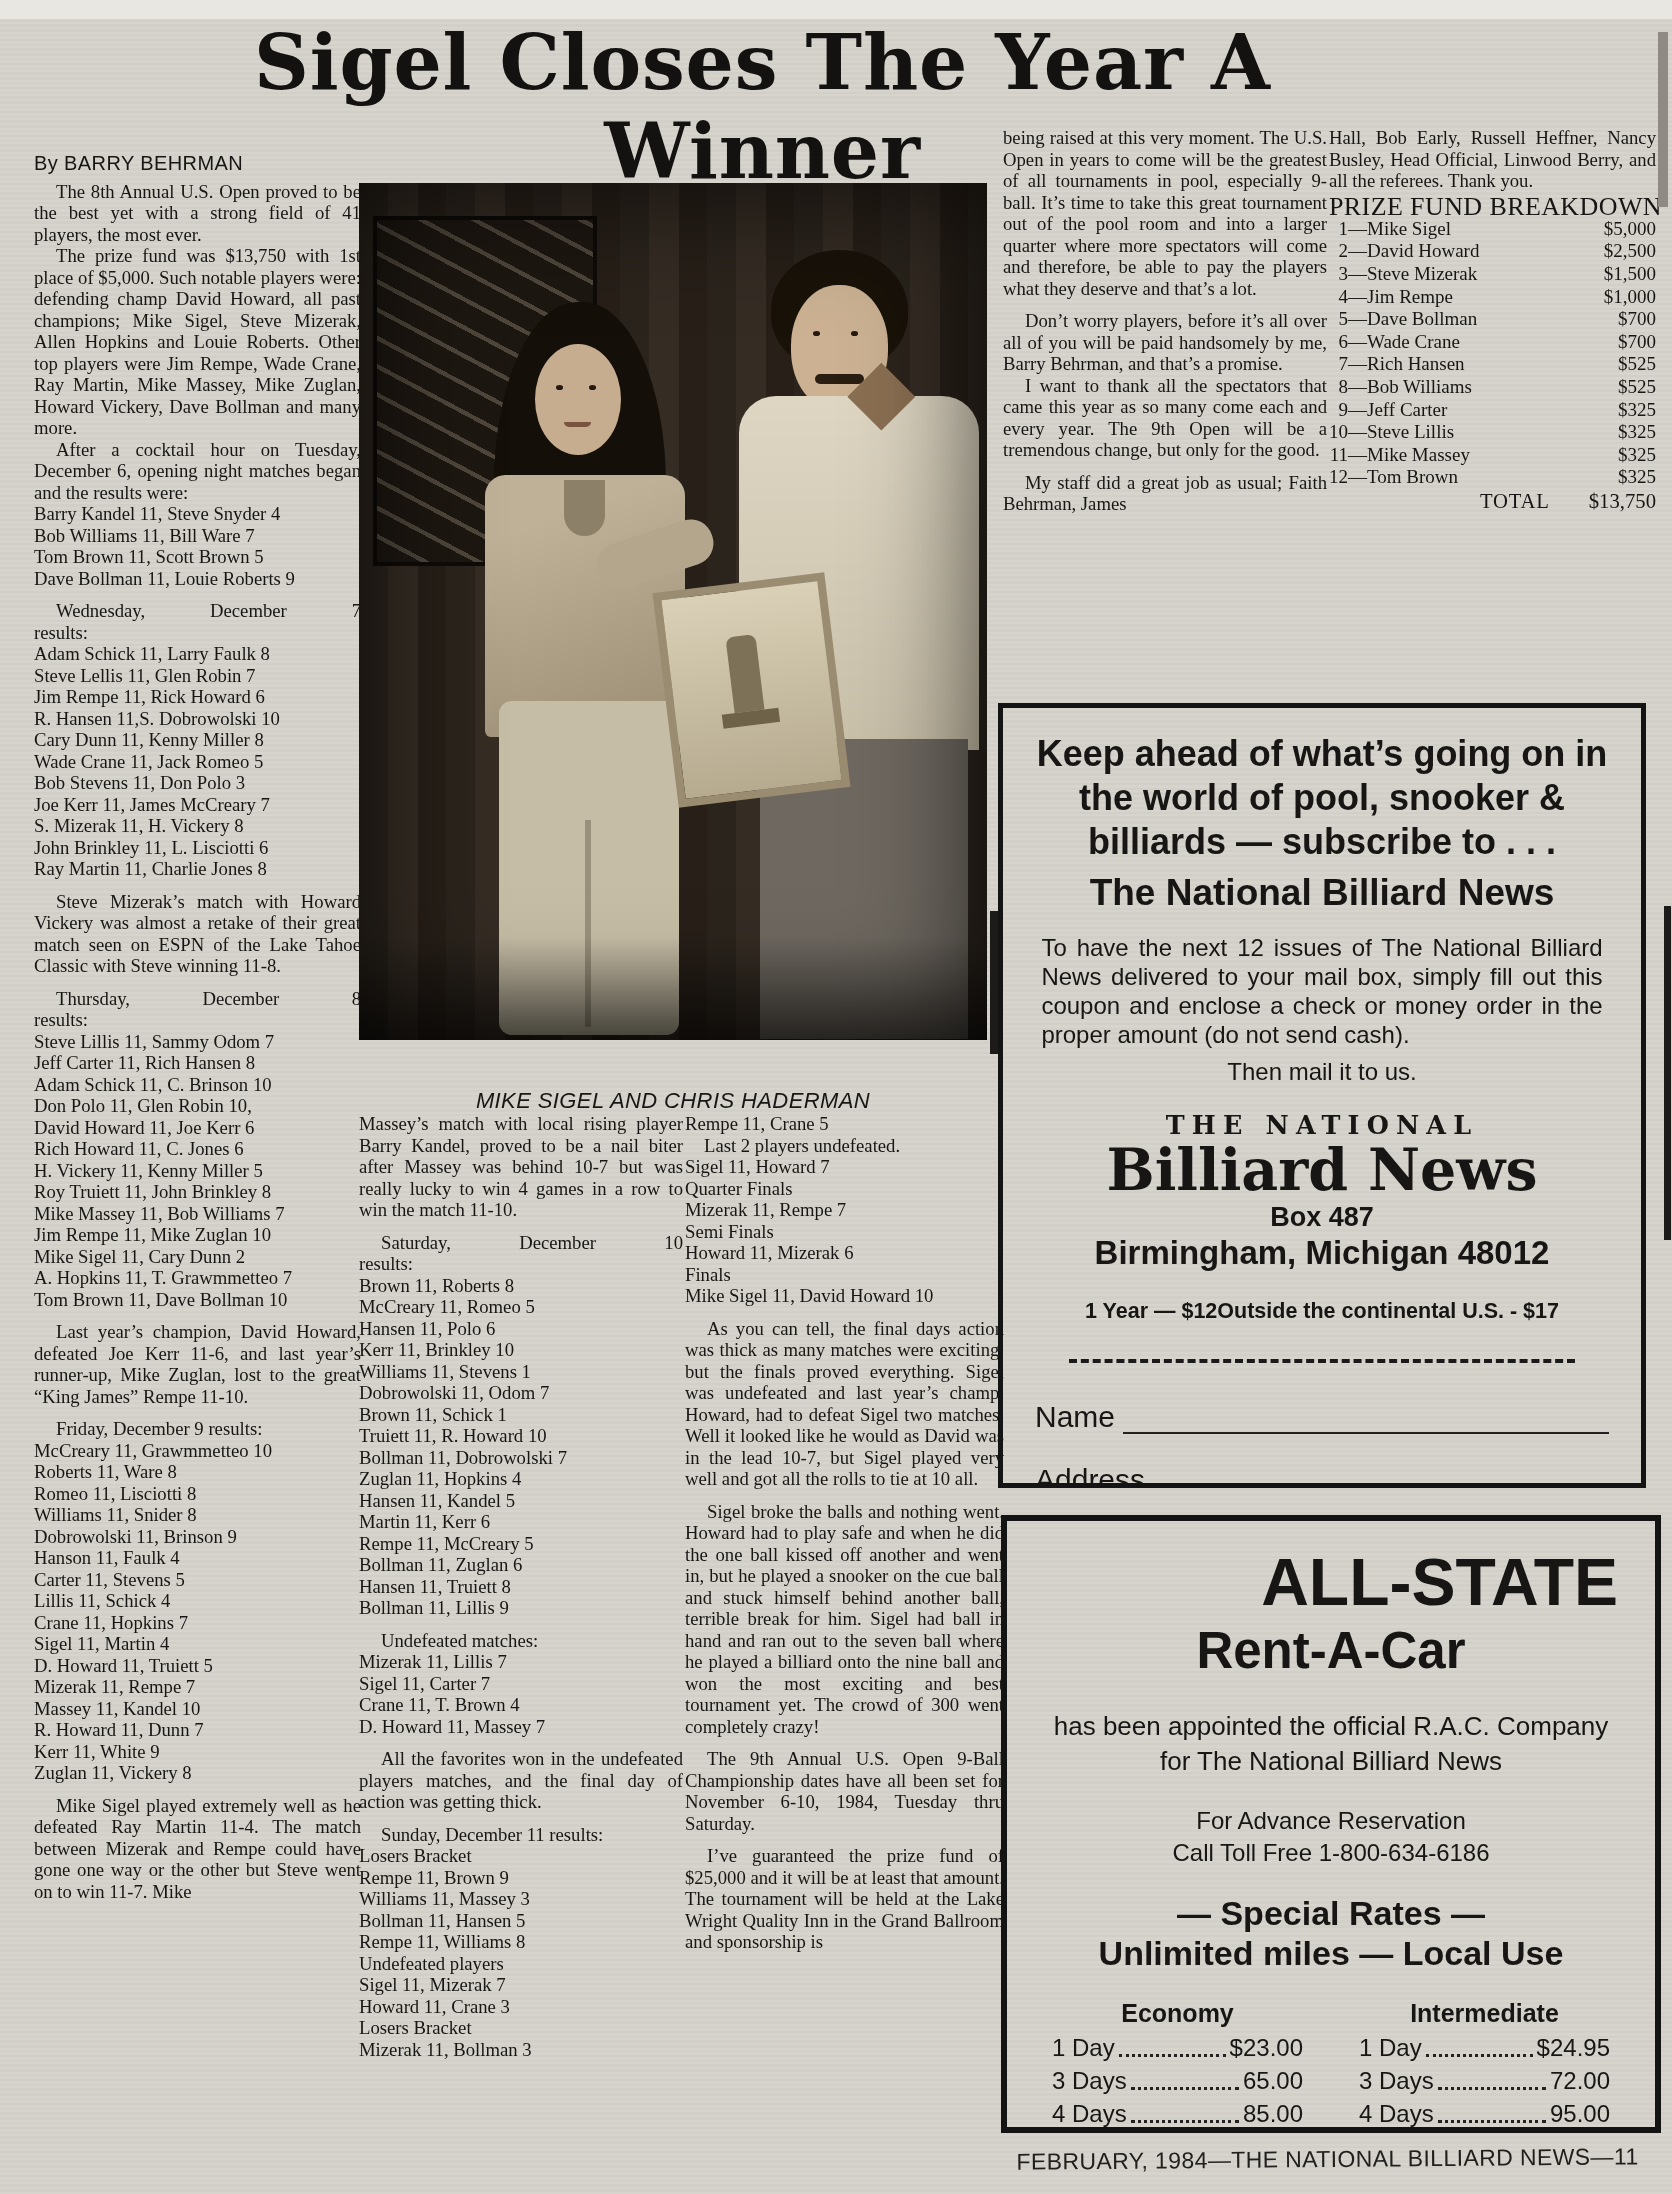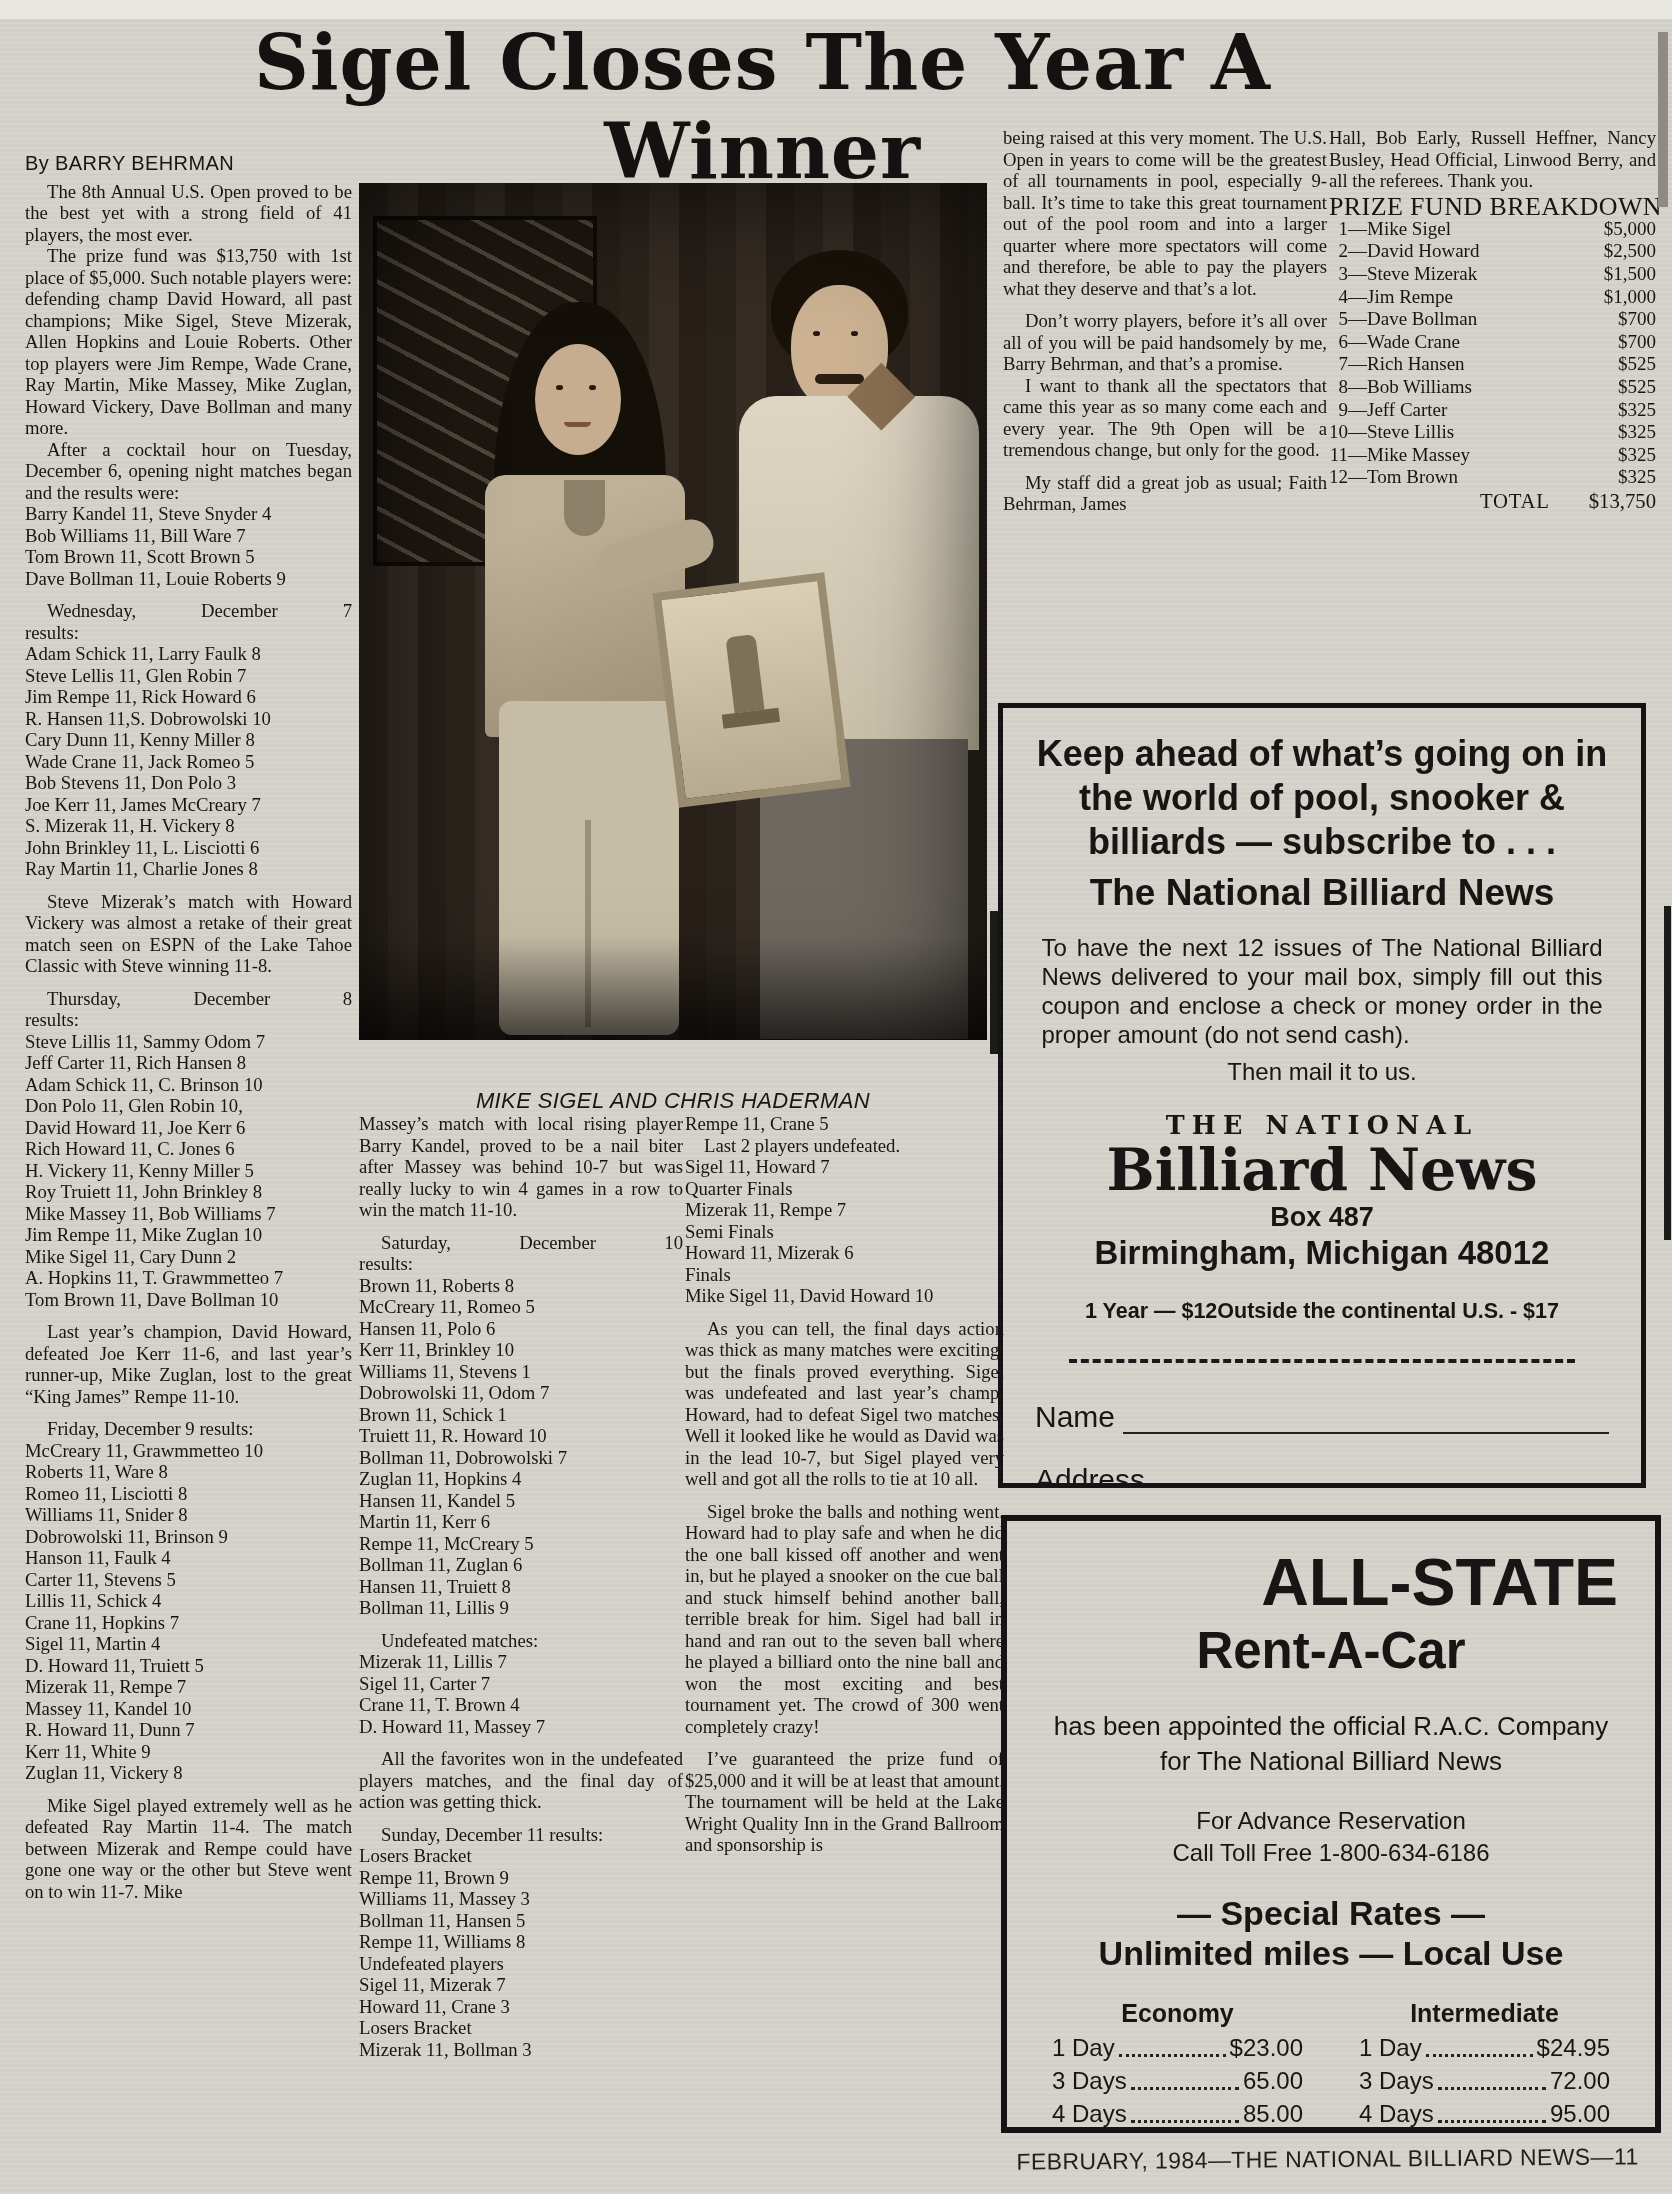--- a/index.html
+++ b/index.html
@@ -14,21 +14,21 @@
   .top-strip { position:absolute; left:0; top:0; width:100%; height:19px; background:#e9e7e1; }
 
   .headline {
     position:absolute; left:87px; top:17.5px; width:1351px;
     font-family:"DejaVu Serif", serif; font-weight:bold;
     font-size:76px; letter-spacing:0.8px; text-align:center; color:#131210;
   }
 
   
   .col { position:absolute; font-size:18.7px; line-height:21.5px; }
-  .col1 { left:25px;   top:153px;  width:327px; }
+  .col1 { left:34px;   top:153px;  width:327px; }
   .col2 { left:359px;  top:1113px; width:324px; }
   .col3 { left:685px;  top:1113px; width:319px; }
   .col4 { left:1003px; top:127px;  width:324px; }
   .col5 { left:1329px; top:127px;  width:327px; }
 
   .byline { font-family:"Liberation Sans", sans-serif; font-size:20px; letter-spacing:0.4px; margin-bottom:6.4px; }
   .para { margin:0; text-align:justify; text-indent:22px; }
   .para.noindent { text-indent:0; }
   .gap { margin-top:11px; }
   .dh1 { text-indent:22px; text-align:justify; text-align-last:justify; }
@@ -297,20 +297,21 @@
         <div>Sigel 11, Howard 7</div>
         <div>Quarter Finals</div>
         <div>Mizerak 11, Rempe 7</div>
         <div>Semi Finals</div>
         <div>Howard 11, Mizerak 6</div>
         <div>Finals</div>
         <div>Mike Sigel 11, David Howard 10</div>
       </div>
     <p class="para gap">As you can tell, the final days action was thick as many matches were exciting, but the finals proved everything. Sigel was undefeated and last year’s champ, Howard, had to defeat Sigel two matches. Well it looked like he would as David was in the lead 10-7, but Sigel played very well and got all the rolls to tie at 10 all.</p>
     <p class="para gap">Sigel broke the balls and nothing went. Howard had to play safe and when he did the one ball kissed off another and went in, but he played a snooker on the cue ball and stuck himself behind another ball, terrible break for him. Sigel had ball in hand and ran out to the seven ball where he played a billiard onto the nine ball and won the most exciting and best tournament yet. The crowd of 300 went completely crazy!</p>
+    <p class="para gap">The 9th Annual U.S. Open 9-Ball Championship dates have all been set for November 6-10, 1984, Tuesday thru Saturday.</p>
     <p class="para gap">I’ve guaranteed the prize fund of $25,000 and it will be at least that amount. The tournament will be held at the Lake Wright Quality Inn in the Grand Ballroom and sponsorship is</p>
   </div>
 
   <div class="col col4">
     <p class="para noindent">being raised at this very moment. The U.S. Open in years to come will be the greatest of all tournaments in pool, especially 9-ball. It’s time to take this great tournament out of the pool room and into a larger quarter where more spectators will come and therefore, be able to pay the players what they deserve and that’s a lot.</p>
     <p class="para gap">Don’t worry players, before it’s all over all of you will be paid handsomely by me, Barry Behrman, and that’s a promise.</p>
     <p class="para">I want to thank all the spectators that came this year as so many come each and every year. The 9th Open will be a tremendous change, but only for the good.</p>
     <p class="para gap">My staff did a great job as usual; Faith Behrman, James</p>
   </div>
 

